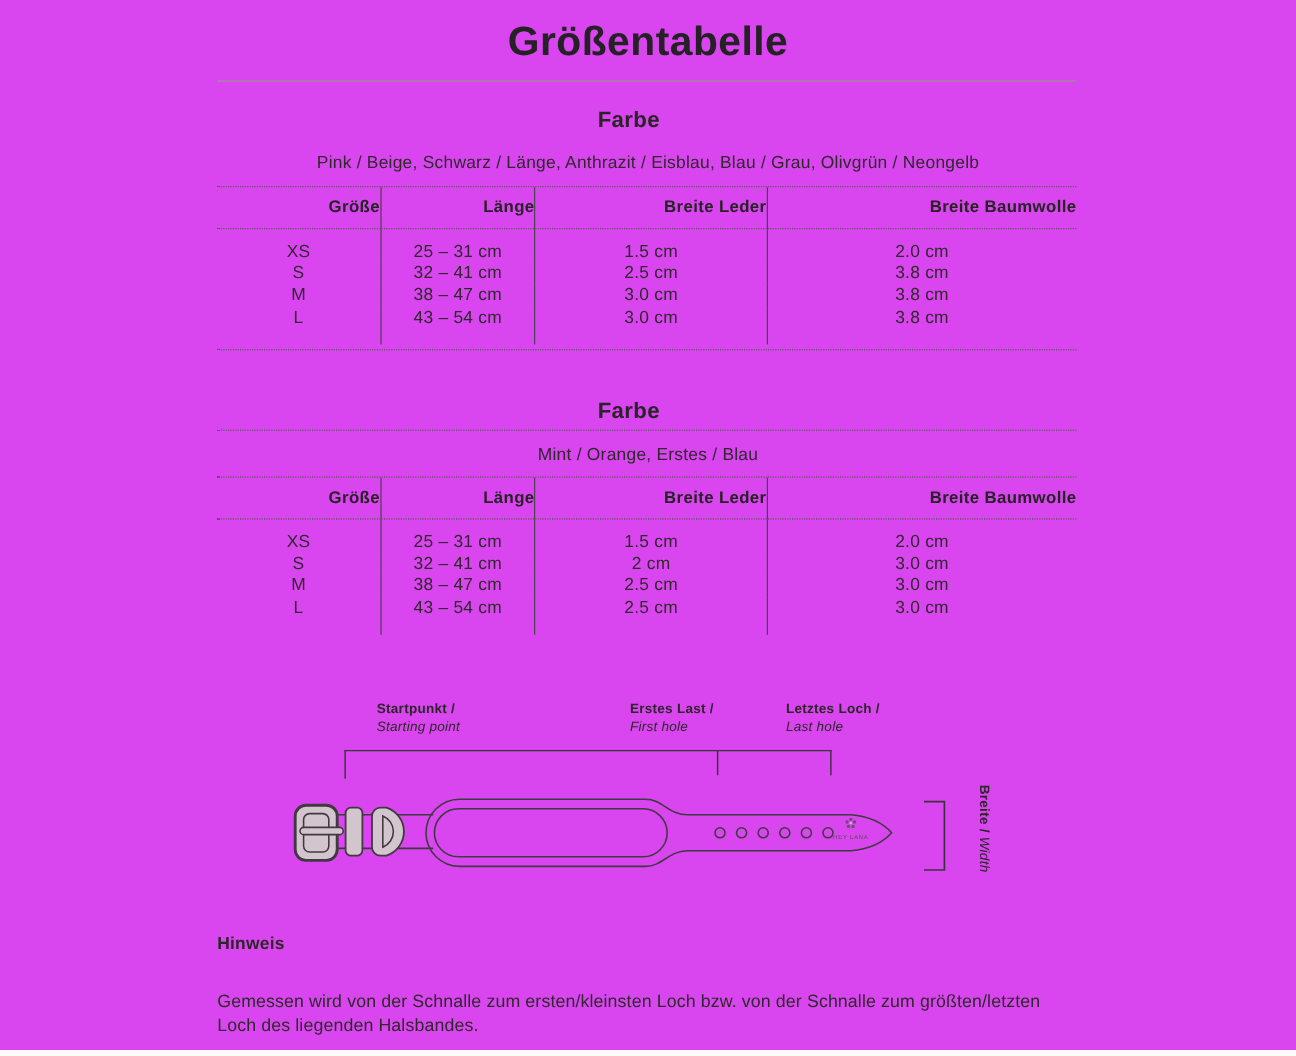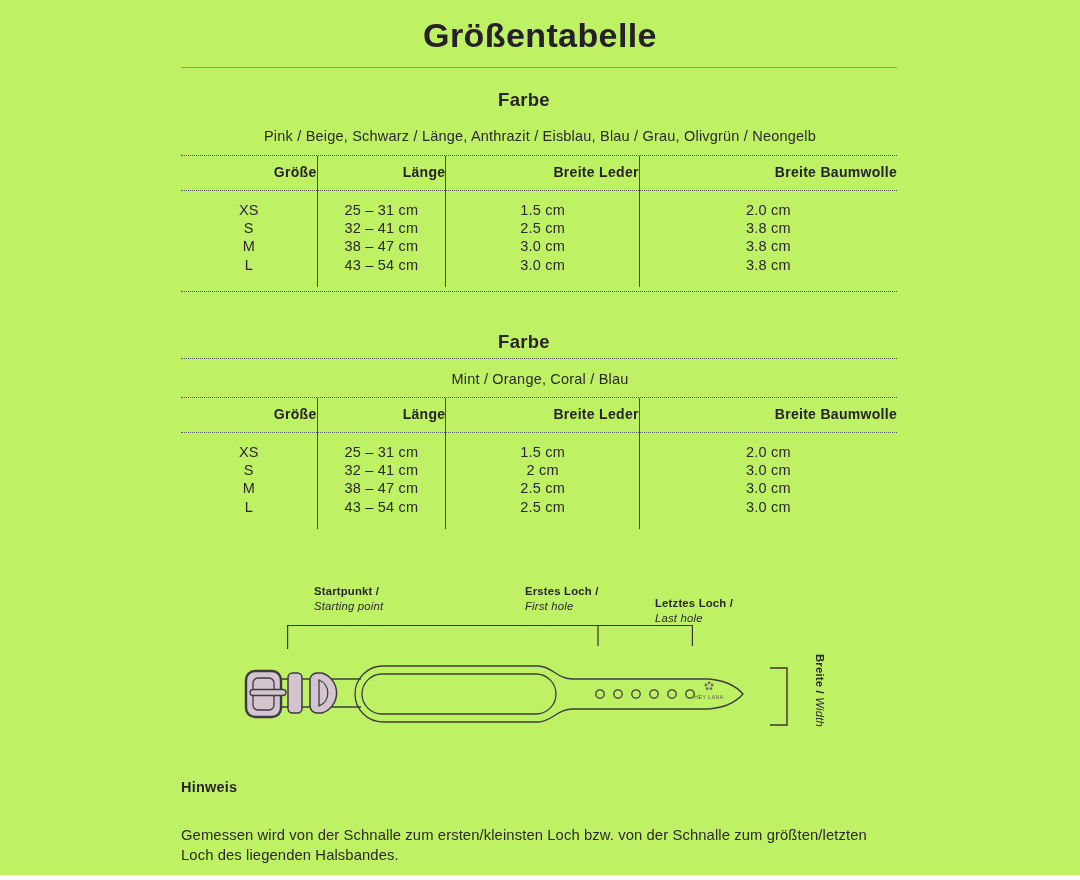--- a/index.html
+++ b/index.html
@@ -1,18 +1,18 @@
 <!DOCTYPE html>
 <html><head>
 <meta charset="utf-8">
 <style>
   html,body { margin:0; padding:0; background:#d3c5cd; }
   .stage {
     position:relative; width:1080px; height:880px; overflow:hidden;
-    background:#bef264; color:#2b2529;
+    background:#d946ef; color:#2b2529;
     font-family:"Liberation Sans","DejaVu Sans",sans-serif;
   }
   .title {
     position:absolute; top:16px; left:0; width:1080px; margin:0;
     text-align:center; font-size:34px; font-weight:700; letter-spacing:.4px; color:#262126;
   }
   .title-rule { position:absolute; top:67px; left:181px; width:716px; height:1px; background:#9b9197; }
 
   .farbe {
     position:absolute; left:0; width:1048px; margin:0; text-align:center;
@@ -45,21 +45,21 @@
 
   .diagram { position:absolute; left:180px; top:575px; width:720px; height:200px; }
   .diagram svg { position:absolute; left:0; top:0; }
   .dlabel {
     position:absolute; font-size:11.3px; font-weight:700; line-height:14.5px;
     letter-spacing:.2px; color:#2c262a; white-space:nowrap;
   }
   .dlabel .it, .breite-label .it { font-style:italic; font-weight:400; }
   .lbl-start { left:106px; top:9px;margin-left:28px; }
   .lbl-first { left:345px; top:9px; }
-  .lbl-last  { left:475px; top:9px;margin-top:12px; }
+  .lbl-last  { left:475px; top:9px; }
   .breite-label {
     position:absolute; left:646px; top:79px; transform:rotate(90deg); transform-origin:0 0;
     font-size:11.3px; font-weight:700; letter-spacing:.2px; color:#2c262a; white-space:nowrap;
   }
 
   .hinweis-title { position:absolute; left:181px; top:779px; margin:0; font-size:14.5px; font-weight:700; letter-spacing:.2px; }
   .hinweis-text  { position:absolute; left:181px; top:826px; margin:0; width:700px; font-size:14.8px; line-height:19.5px; letter-spacing:.1px; color:#2e282c; }
 
   .bottom-strip { position:absolute; left:0; bottom:0; width:1080px; height:5px; background:#ffffff; }
 </style>
@@ -114,21 +114,21 @@
           <td>43 – 54 cm</td>
           <td>3.0 cm</td>
           <td>3.8 cm</td>
         </tr>
       </tbody>
     </table>
   </div>
 
   <h2 class="farbe f2">Farbe</h2>
   <div class="dotted-rule rule-f2"></div>
-  <p class="colors c2">Mint / Orange, Coral / Blau</p>
+  <p class="colors c2">Mint / Orange, Erstes / Blau</p>
 
   <div class="tablewrap t2">
     <table>
       <colgroup>
           <col style="width:19%">
           <col style="width:18%">
           <col style="width:27%">
           <col style="width:36%">
         </colgroup>
       <thead>
@@ -219,21 +219,21 @@
       <text x="529" y="124" text-anchor="middle" font-size="5" letter-spacing="0.6" fill="#544c52">HEY LANA</text>
 
       <path d="M590,93 H607 V150 H590" stroke="#3a343a" stroke-width="1.4" fill="none"></path>
     </svg>
 
     <div class="dlabel lbl-start">
       <div>Startpunkt /</div>
       <div class="it">Starting point</div>
     </div>
     <div class="dlabel lbl-first">
-      <div>Erstes Loch /</div>
+      <div>Erstes Last /</div>
       <div class="it">First hole</div>
     </div>
     <div class="dlabel lbl-last">
       <div>Letztes Loch /</div>
       <div class="it">Last hole</div>
     </div>
     <div class="breite-label">
       <span>Breite /</span>
       <span class="it">Width</span>
     </div>

